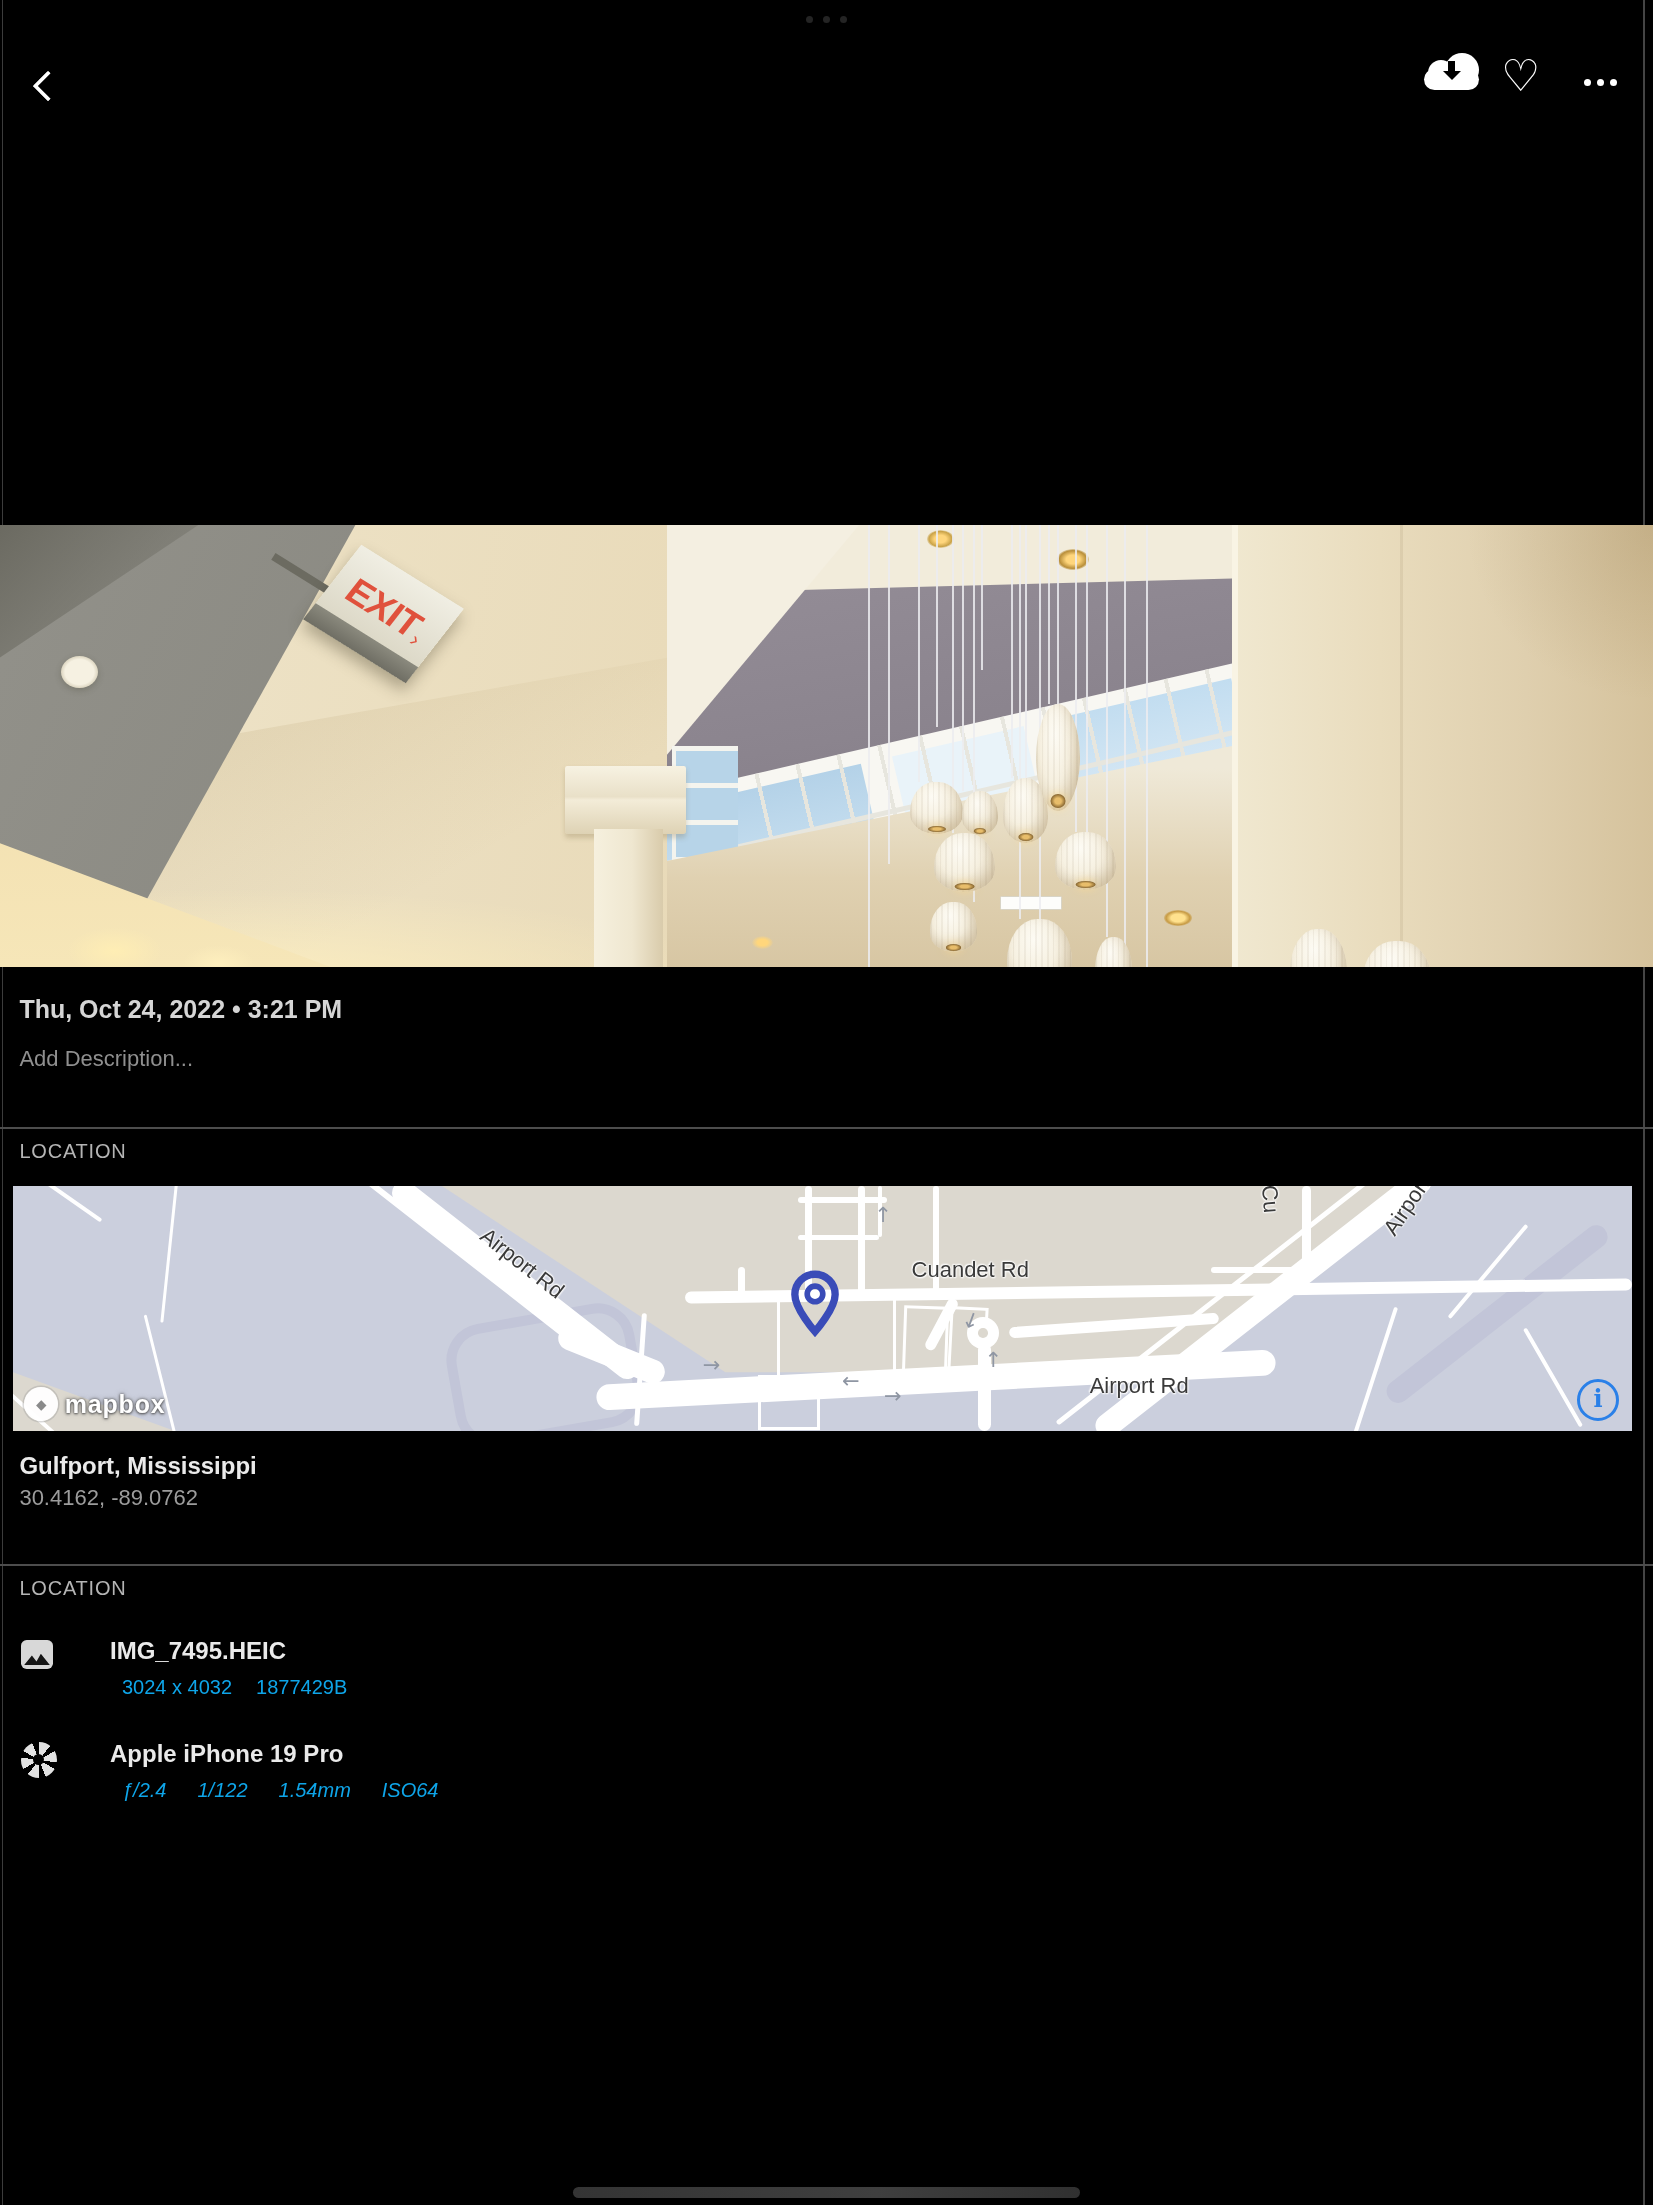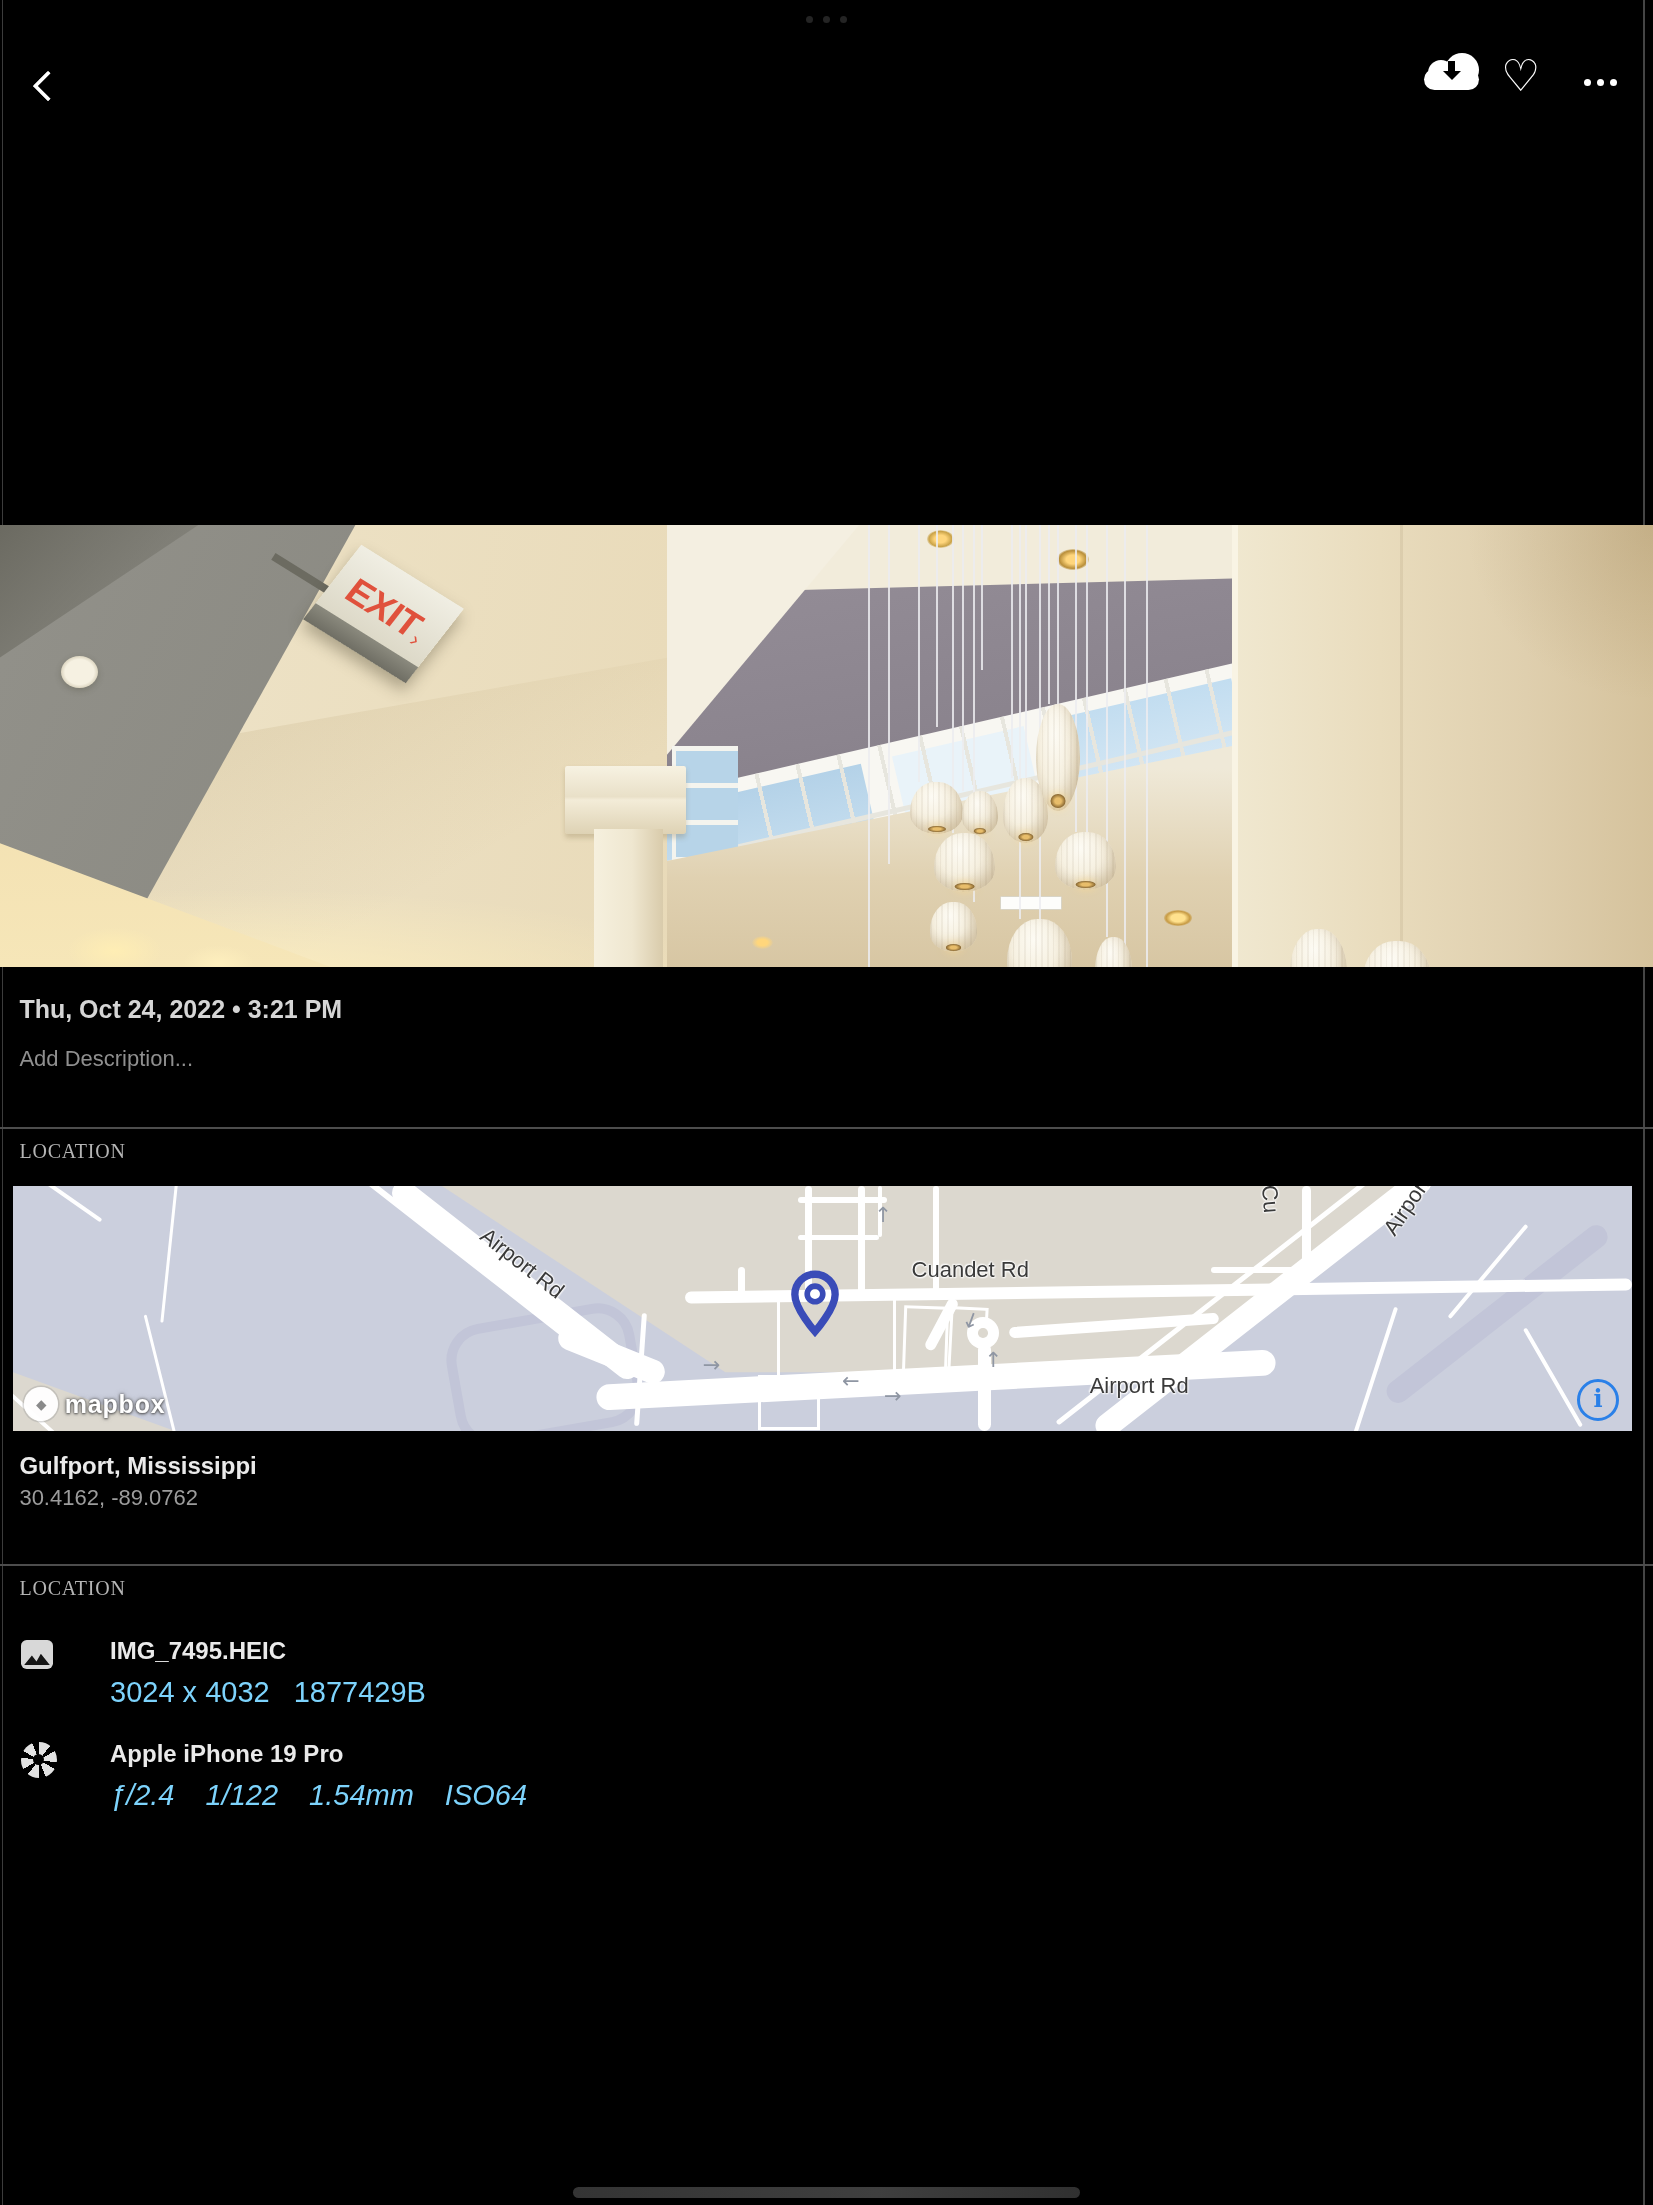--- a/index.html
+++ b/index.html
@@ -103,21 +103,21 @@
      box-shadow:inset -4.8px -6.5px 11.3px rgba(150,125,80,.25);}
   .lamp.cigar{border-radius:50%/50%;}
   .lamp::after{content:"";position:absolute;left:50%;bottom:3%;transform:translateX(-50%);
      width:34%;height:13%;border-radius:50%;
      background:radial-gradient(#e8bd6a 30%,#7a5a28 75%);box-shadow:0 0 9.7px rgba(255,220,140,.9);}
   
   .date{position:absolute;left:19.4px;top:995px;font-size:25px;font-weight:bold;color:#d5d5d5;}
   .desc{position:absolute;left:19.4px;top:1046px;font-size:22px;color:#8f8f8f;cursor:text;}
   .hr{position:absolute;left:0;width:1653px;height:1.6px;background:#4d4d4d;}
   .hr1{top:1127px;}.hr2{top:1564px;}
-  .sec-label{position:absolute;left:19.4px;font-size:20px;color:#b4b4b4;letter-spacing:0.8px;font-family:Liberation Serif, serif;}
+  .sec-label{position:absolute;left:19.4px;font-size:20px;color:#b4b4b4;letter-spacing:0.8px;}
   .loc-label{top:1140px;}.det-label{top:1577px;}
   
   .map{position:absolute;left:13px;top:1186px;width:1619px;height:245px;background:#cbcfdd;overflow:hidden;cursor:pointer;}
   .land{position:absolute;inset:0;background:#dcd8cf;
      clip-path:polygon(26.5% 0,87.5% 0,72.7% 76%,44% 76%);}
   .land2{position:absolute;inset:0;background:#dcd8cf;clip-path:polygon(0 76%,10% 100%,0 100%);}
   .ploop{position:absolute;left:27%;top:52%;width:170px;height:105px;border:10.5px solid #c2c5d8;
      border-radius:37px;transform:rotate(-10deg);}
   .pband{position:absolute;left:85%;top:82%;width:274px;height:22.6px;background:#c2c5d8;
      transform:rotate(-38deg);transform-origin:left center;border-radius:11.3px;}
@@ -188,21 +188,21 @@
   .img-icon{top:1640px;width:32px;height:29px;background:#d8d8d8;border-radius:5.7px;overflow:hidden;}
   .img-icon .mnt{position:absolute;left:3.2px;right:3.2px;bottom:4px;height:11.3px;background:#161616;
      clip-path:polygon(0 100%,30% 15%,48% 70%,65% 0,100% 100%);}
   .ap-icon{top:1742px;width:36px;height:36px;border-radius:50%;
      background:conic-gradient(#e2e2e2 0 38deg,#000 38deg 60deg,#e2e2e2 60deg 98deg,#000 98deg 120deg,
        #e2e2e2 120deg 158deg,#000 158deg 180deg,#e2e2e2 180deg 218deg,#000 218deg 240deg,
        #e2e2e2 240deg 278deg,#000 278deg 300deg,#e2e2e2 300deg 338deg,#000 338deg 360deg);}
   .ap-icon::after{content:"";position:absolute;left:12px;top:12px;width:11.3px;height:11.3px;border-radius:50%;background:#000;}
   .d-title{position:absolute;left:110px;font-size:24px;font-weight:bold;color:#eaeaea;}
   .t1{top:1637px;}.t2{top:1740px;}
-  .d-meta{position:absolute;left:110px;font-size:29px;color:#7dd3fc;}
+  .d-meta{position:absolute;left:122px;font-size:20px;color:#0ea5e9;}
   .m1{top:1676px;}.m2{top:1779px;}
   .m1 span{margin-right:24px;}.m2 span{margin-right:31px;font-style:italic;}
   .home{position:absolute;left:573px;top:2187px;width:507px;height:10.5px;border-radius:6.5px;
      background:linear-gradient(90deg,#343434,#3f3f3f 60%,#303030);cursor:grab;}
 </style>
 </head>
 <body>
 
 <div class="screen">
 

